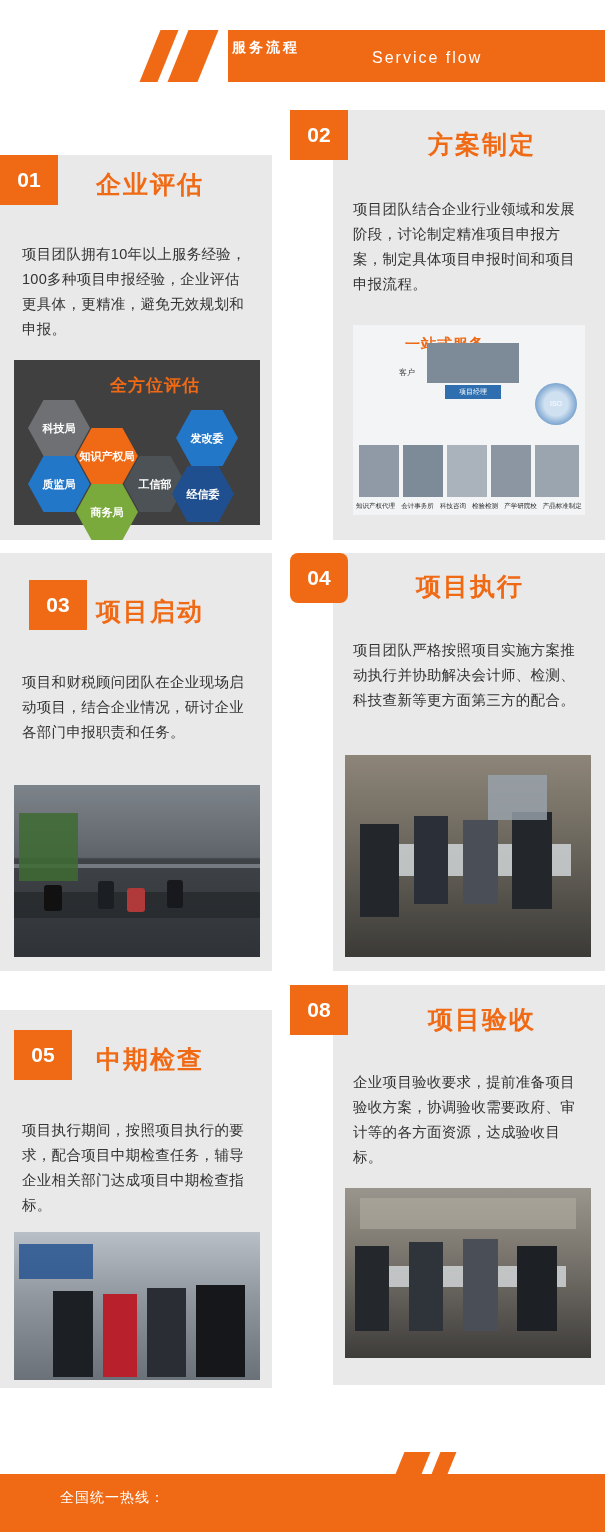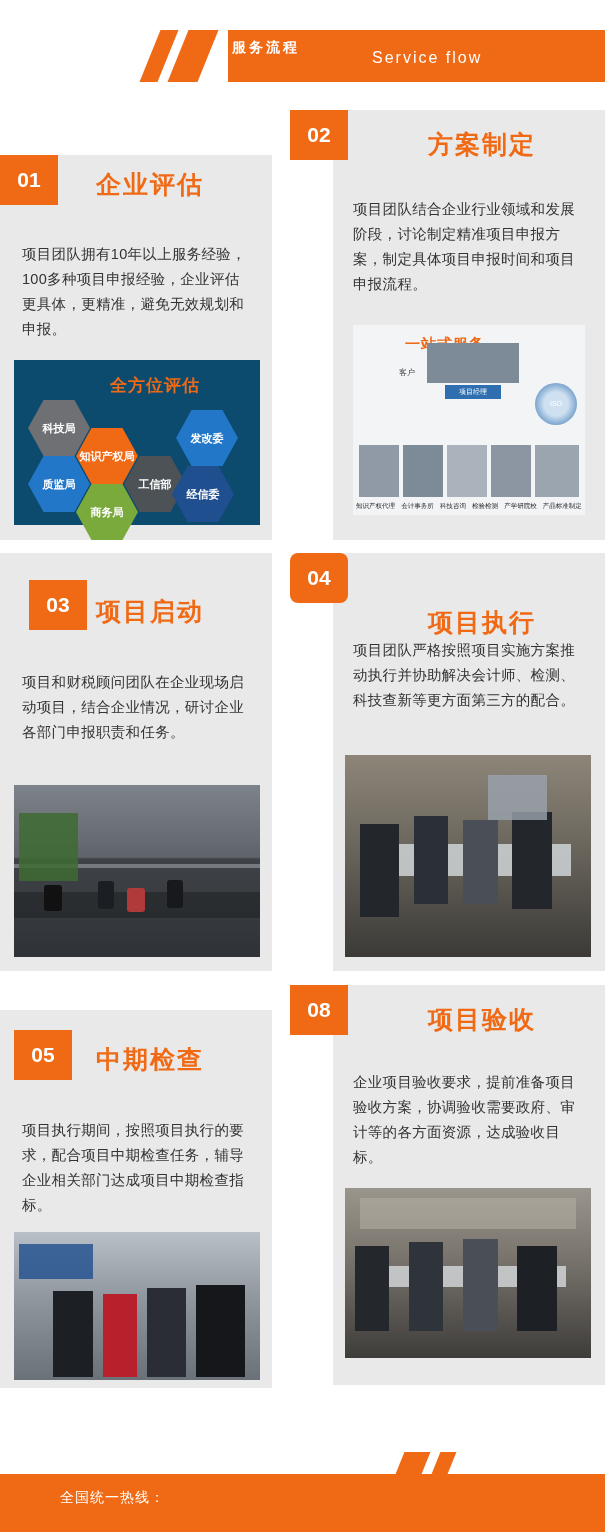--- a/index.html
+++ b/index.html
@@ -85,21 +85,21 @@
   
   #card1 { left: 0px; top: 155px; width: 272px; height: 385px; }
   #badge1 { left: 0px; top: 155px; }
   #title1 { left: 96px; top: 168px; }
   #body1  { left: 22px; top: 242px; width: 228px; }
 
   .eval-graphic {
     position: absolute;
     left: 14px; top: 360px;
     width: 246px; height: 165px;
-    background: #0c4a6e;
+    background: #404040;
   }
   .eval-graphic .gtitle {
     position: absolute;
     left: 96px; top: 14px;
     font-size: 17px;
     font-weight: bold;
     color: #f06a15;
     letter-spacing: 1px;
   }
   .hexwrap { position: absolute; left: 0; top: 0; width: 246px; height: 165px; }
@@ -186,21 +186,21 @@
   #card3 { left: 0px; top: 553px; width: 272px; height: 418px; }
   #badge3 { left: 29px; top: 580px; }
   #title3 { left: 96px; top: 595px; }
   #body3  { left: 22px; top: 670px; width: 228px; }
 
   #photo3 { left: 14px; top: 785px; width: 246px; height: 172px; background: #5b6066; }
 
   
   #card4 { left: 333px; top: 553px; width: 272px; height: 418px; }
   #badge4 { left: 290px; top: 553px; border-radius: 8px; }
-  #title4 { left: 428px; top: 570px; margin-top: 36px; }
+  #title4 { left: 416px; top: 570px; }
   #body4  { left: 353px; top: 638px; width: 232px; }
 
   #photo4 { left: 345px; top: 755px; width: 246px; height: 202px; background: #6a6a68; }
 
   
   #card5 { left: 0px; top: 1010px; width: 272px; height: 378px; }
   #badge5 { left: 14px; top: 1030px; }
   #title5 { left: 96px; top: 1043px; }
   #body5  { left: 22px; top: 1118px; width: 228px; }
 

